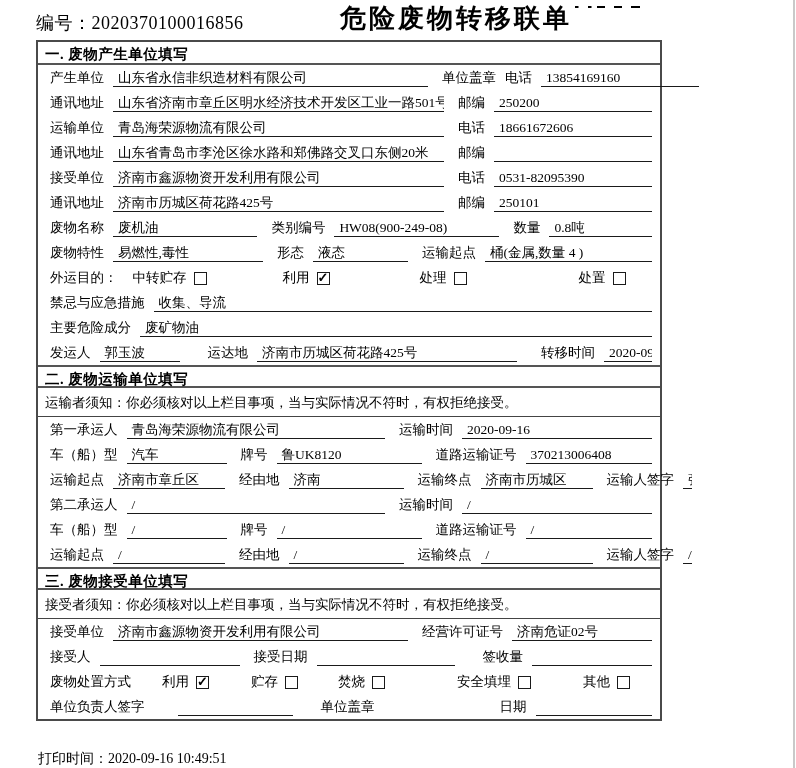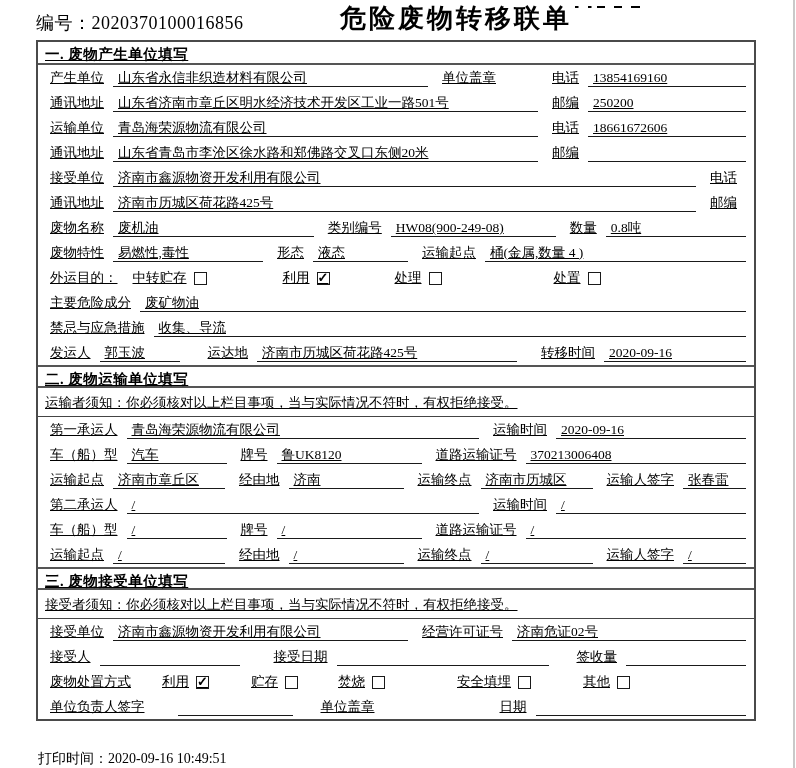--- a/index.html
+++ b/index.html
@@ -5,21 +5,21 @@
   * { margin:0; padding:0; box-sizing:border-box; }
   html,body { width:796px; height:768px; background:#fff; overflow:hidden; }
   body { font-family:"Liberation Serif","DejaVu Serif",serif; color:#000; position:relative; }
 
   .page-edge { position:absolute; top:0; right:1px; width:2px; height:768px; background:#c9c9c9; }
 
   .doc-no { position:absolute; left:36px; top:11px; font-size:18px; letter-spacing:0.5px; }
   .doc-title { position:absolute; left:333px; top:1px; font-size:26px; font-weight:bold; letter-spacing:3px; white-space:nowrap;margin-left:7px; }
   .qr-frag { position:absolute; left:575px; top:0; width:80px; height:8px; overflow:hidden; }
 
-  .form-table { position:absolute; left:36px; top:40px; width:720px; border:2px solid #4a4a4a; background:#fff;text-decoration:underline; }
+  .form-table { position:absolute; left:36px; top:40px; width:626px; border:2px solid #4a4a4a; background:#fff; }
 
   .sec-head { font-weight:bold; font-size:14.5px; padding:3px 7px 2px 7px; height:23px; border-bottom:2px solid #555; letter-spacing:0.5px; }
   .sec-head.bt { border-top:2px solid #555; }
 
   .note-row { font-size:13.5px; padding:6px 7px 7px 7px; height:29px; border-bottom:1px solid #444; }
 
   .row { display:flex; align-items:flex-end; height:25px; padding:0 8px 3px 12px; font-size:13.5px; }
   .lbl { white-space:nowrap; margin-right:9px; flex:0 0 auto; }
   .val { border-bottom:1px solid #1a1a1a; padding:0 4px 0 5px; white-space:nowrap; margin-right:14px; line-height:17px; min-height:17px; flex:0 0 auto; overflow:hidden; }
   .val:last-child { margin-right:0; }
@@ -86,26 +86,28 @@
     <span class="lbl">通讯地址</span>
     <span class="val f1">山东省青岛市李沧区徐水路和郑佛路交叉口东侧20米</span>
     <span class="lbl">邮编</span>
     <span class="val w158"></span>
   </div>
 
   <div class="row">
     <span class="lbl">接受单位</span>
     <span class="val f1">济南市鑫源物资开发利用有限公司</span>
     <span class="lbl">电话</span>
+    <span class="val w158">0531-82095390</span>
   </div>
 
   <div class="row">
     <span class="lbl">通讯地址</span>
     <span class="val f1">济南市历城区荷花路425号</span>
     <span class="lbl">邮编</span>
+    <span class="val w158">250101</span>
   </div>
 
   <div class="row">
     <span class="lbl">废物名称</span>
     <span class="val f15">废机油</span>
     <span class="lbl">类别编号</span>
     <span class="val w165">HW08(900-249-08)</span>
     <span class="lbl">数量</span>
     <span class="val f1">0.8吨</span>
   </div>
@@ -122,38 +124,38 @@
   <div class="row">
     <span class="lbl">外运目的：</span>
     <span class="opt" style="margin-left:6px">
         <span>中转贮存</span>
         <span class="box"></span>
       </span>
     <span class="opt" style="margin-left:76px">
         <span>利用</span>
         <span class="box checked">✓</span>
       </span>
-    <span class="opt" style="margin-left:65px">
+    <span class="opt" style="margin-left:90px">
         <span>处理</span>
         <span class="box"></span>
       </span>
     <span class="opt" style="margin-left:112px">
         <span>处置</span>
         <span class="box"></span>
       </span>
   </div>
 
   <div class="row">
+    <span class="lbl">禁忌与应急措施</span>
+    <span class="val f1">收集、导流</span>
+  </div>
+
+  <div class="row">
     <span class="lbl">主要危险成分</span>
     <span class="val f1">废矿物油</span>
-  </div>
-
-  <div class="row">
-    <span class="lbl">禁忌与应急措施</span>
-    <span class="val f1">收集、导流</span>
   </div>
 
 
   <div class="row">
     <span class="lbl">发运人</span>
     <span class="val w80">郭玉波</span>
     <span class="lbl" style="margin-left:14px">运达地</span>
     <span class="val w260">济南市历城区荷花路425号</span>
     <span class="lbl" style="margin-left:10px">转移时间</span>
     <span class="val f1">2020-09-16</span>
@@ -222,21 +224,21 @@
   <div class="row">
     <span class="lbl">接受单位</span>
     <span class="val w295">济南市鑫源物资开发利用有限公司</span>
     <span class="lbl">经营许可证号</span>
     <span class="val f1">济南危证02号</span>
   </div>
 
   <div class="row">
     <span class="lbl">接受人</span>
     <span class="val w140"></span>
-    <span class="lbl" style="margin-left:20px">接受日期</span>
+    <span class="lbl" style="">接受日期</span>
     <span class="val f1"></span>
     <span class="lbl" style="margin-left:14px">签收量</span>
     <span class="val w120"></span>
   </div>
 
   <div class="row">
     <span class="lbl">废物处置方式</span>
     <span class="opt" style="margin-left:22px">
         <span>利用</span>
         <span class="box checked">✓</span>

